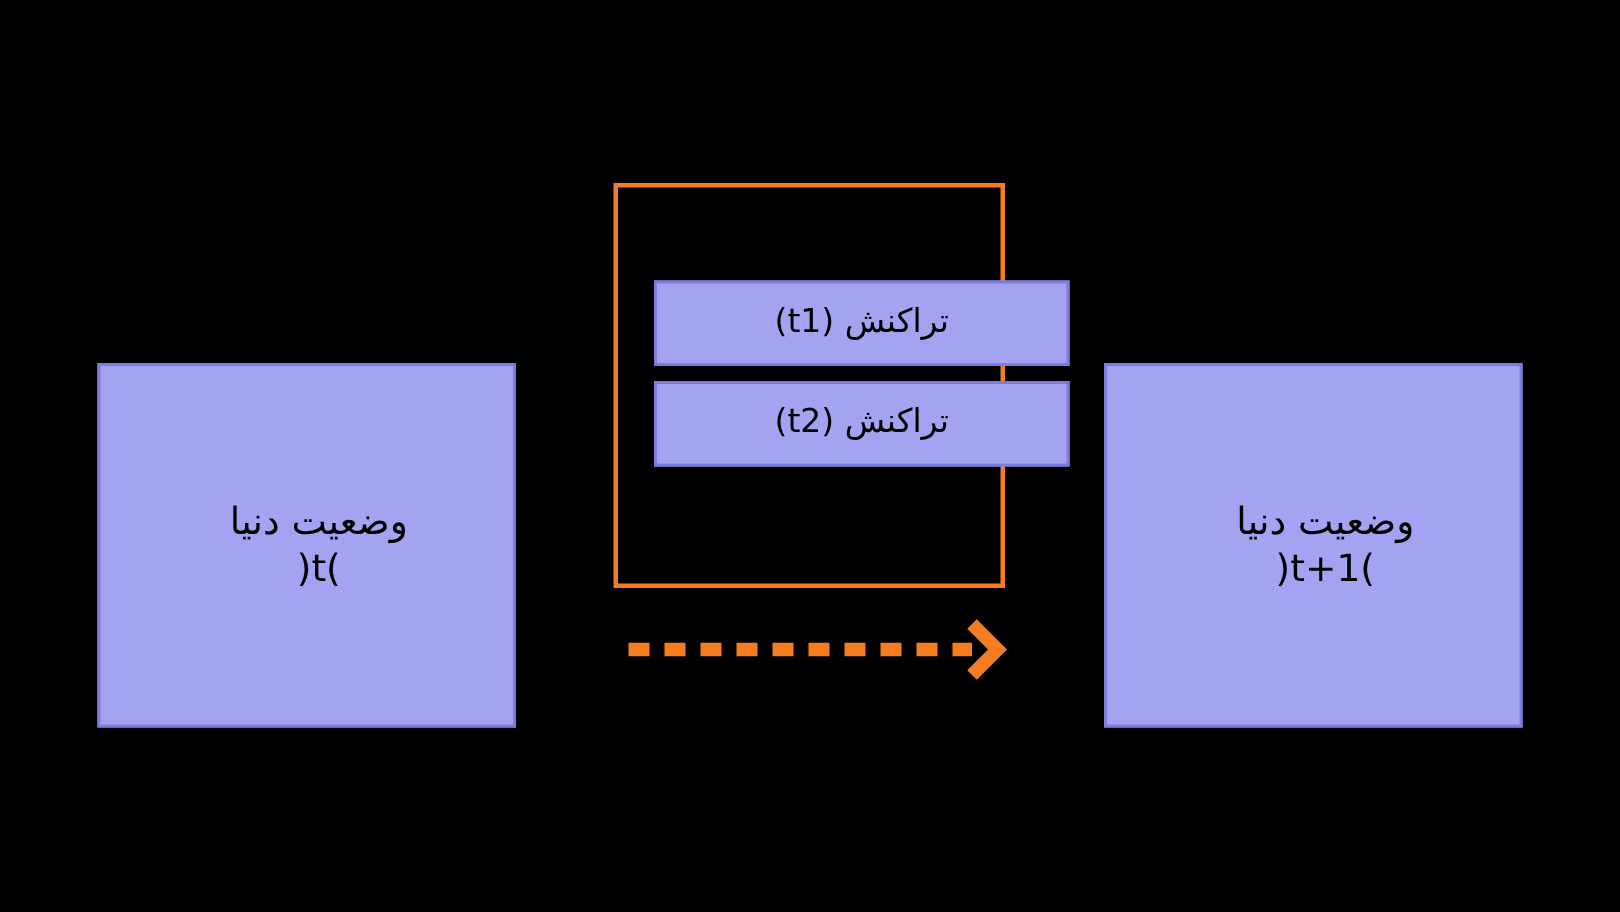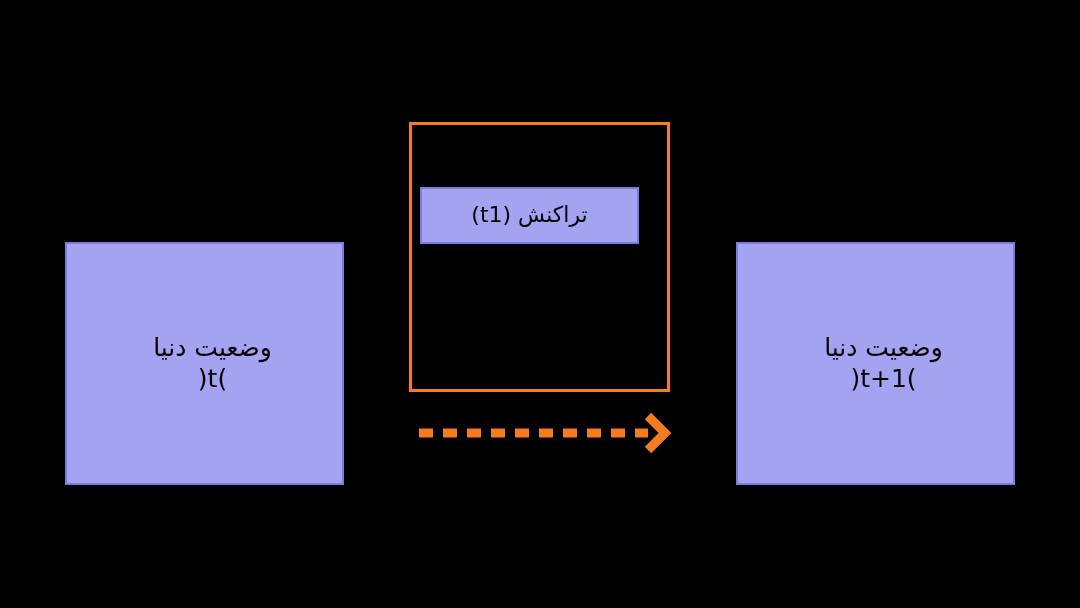--- a/index.html
+++ b/index.html
@@ -57,23 +57,23 @@
     box-sizing: border-box;
     border: 3px solid #F57C20;
     background: transparent;
   }
 
   
   .txn-box {
     background: #A3A3F2;
     border: 2px solid #7C7CDD;
     font-size: 22px;
-    width: 219px;
+    width: 277px;
     height: 57px;
-    left: 420px;
+    left: 436px;
   }
   #txn-1 { top: 187px; }
   #txn-2 { top: 254px; }
   #txn-3 { top: 321px; }
 
   
   #flow-arrow {
     position: absolute;
     left: 410px;
     top: 408px;
@@ -89,20 +89,21 @@
 
 <div id="canvas">
 
   <div class="node state-box" id="state-t">وضعیت دنیا
 (t)</div>
 
   <div id="txn-container"></div>
 
   <div class="node txn-box" id="txn-1">تراکنش (t1)</div>
 
+  <div class="node txn-box" id="txn-2">تراکنش (t2)</div>
 
 
   <div id="flow-arrow">
     <svg class="arrow-svg" width="262" height="52" viewBox="0 0 262 52">
       <line x1="9" y1="25" x2="238" y2="25" stroke="#F57C20" stroke-width="9" stroke-dasharray="14 10" stroke-linecap="butt"></line>
       <polyline points="238,8 255,25 238,42" fill="none" stroke="#F57C20" stroke-width="9" stroke-linecap="butt" stroke-linejoin="miter"></polyline>
     </svg>
   </div>
 
   <div class="node state-box" id="state-t1">وضعیت دنیا

